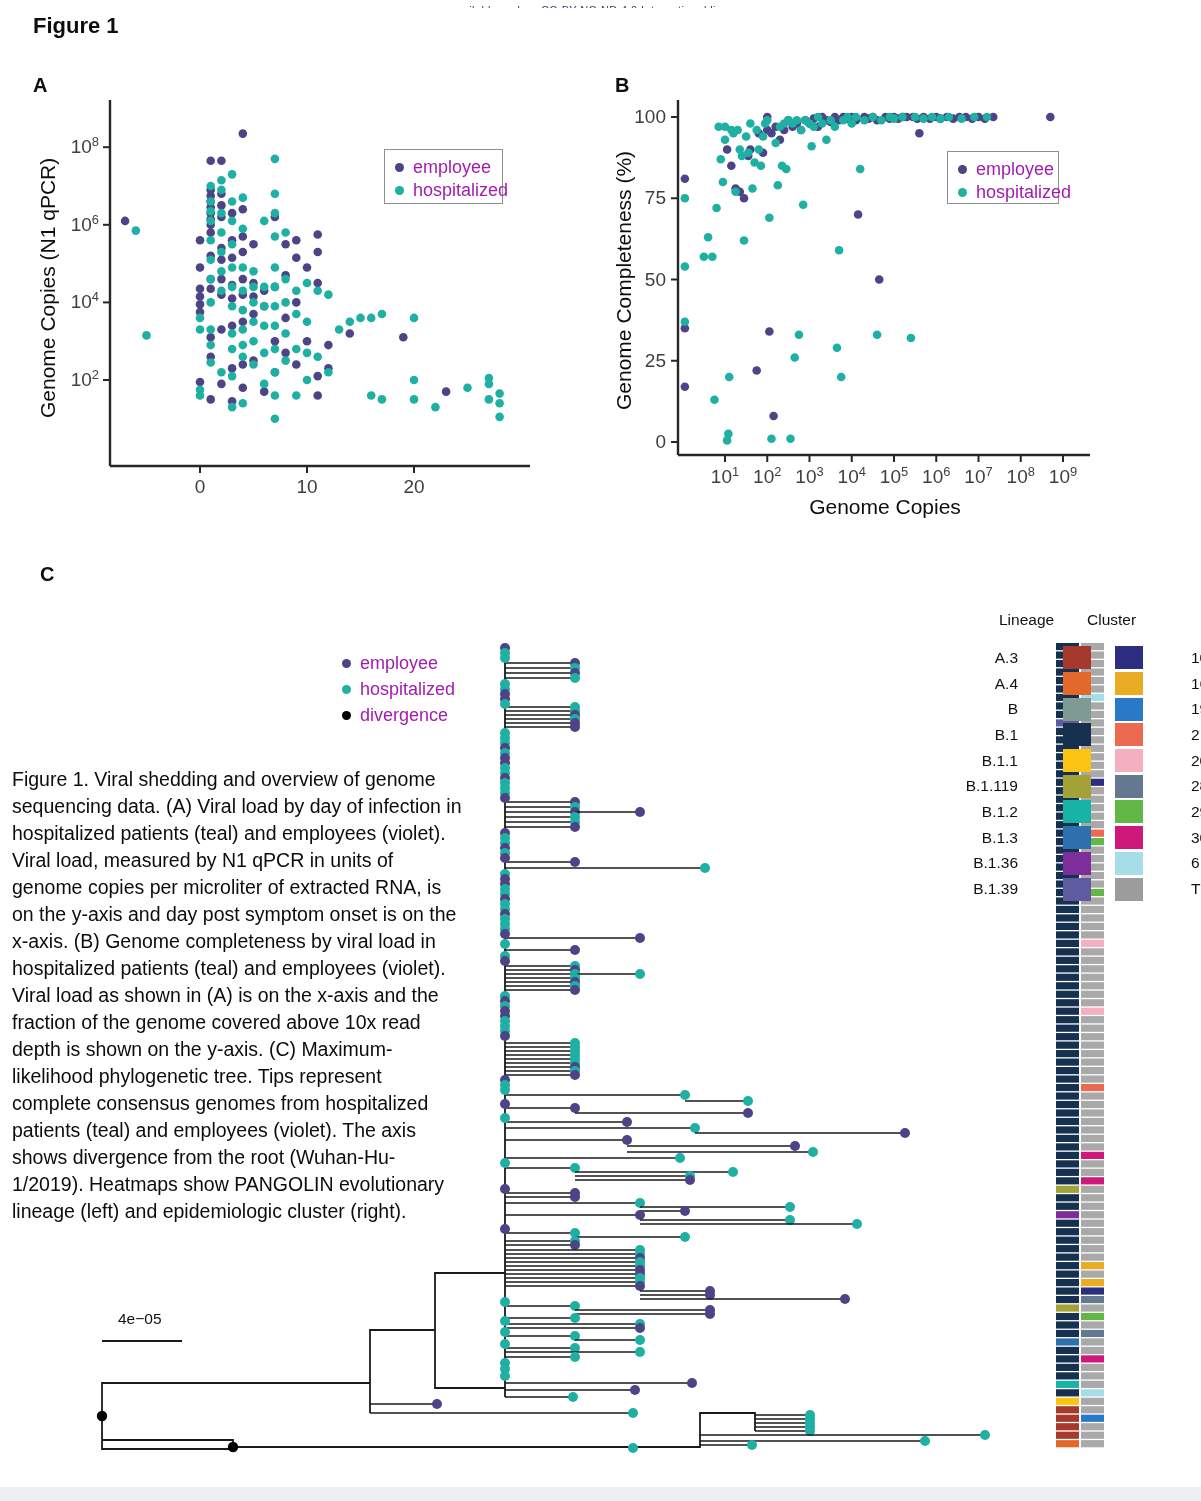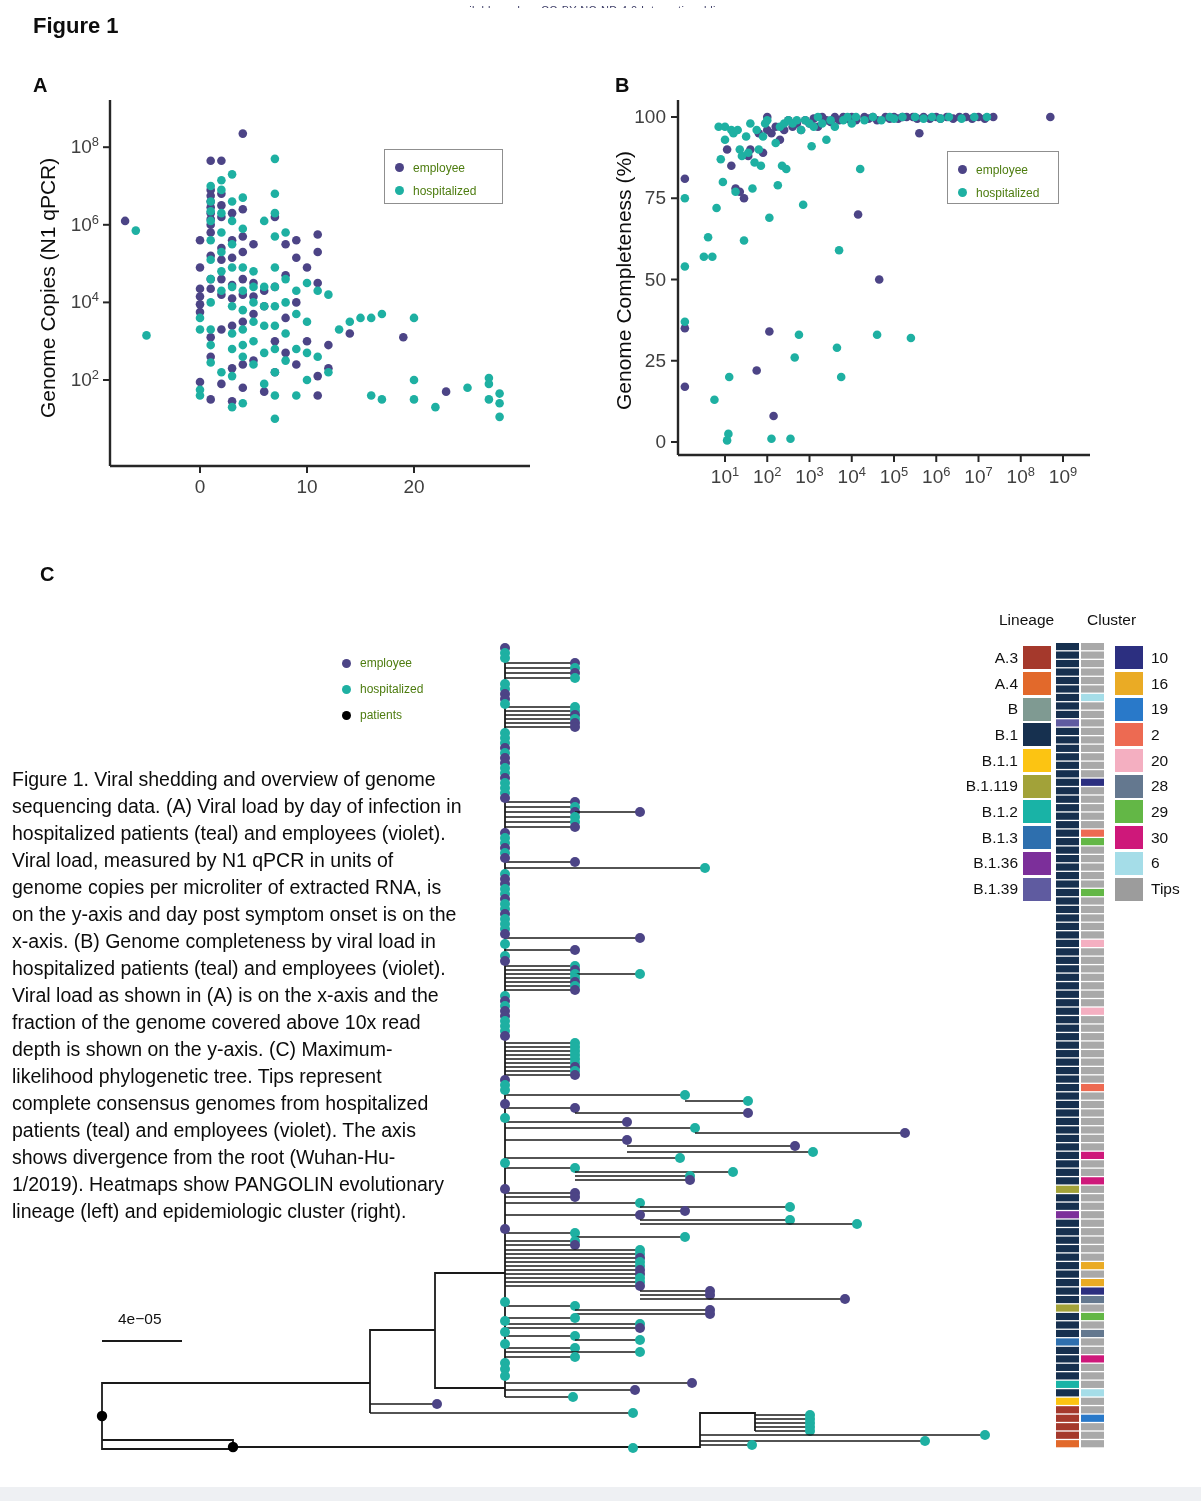--- a/index.html
+++ b/index.html
@@ -20,29 +20,29 @@
                 transform:rotate(180deg);text-align:center;}
   #ytA{left:36px;top:100px;height:375px;}
   #ytB{left:612px;top:95px;height:370px;}
   .legend-box{position:absolute;border:1px solid #8f8f8f;background:#fff;padding:6px 0 2px 10px;box-sizing:border-box;}
   #legA{left:384px;top:149px;width:119px;height:55px;}
   #legB{left:947px;top:151px;width:112px;height:53px;}
   #legC{position:absolute;left:342px;top:650px;}
   .leg-row{display:flex;align-items:center;height:23px;}
   #legC .leg-row{height:26px;}
   .leg-dot{width:9px;height:9px;border-radius:50%;flex:0 0 9px;}
-  .leg-lab{margin-left:9px;font-size:12px;color:#4d7c0f;}
+  .leg-lab{margin-left:9px;font-size:18px;color:#a21caf;}
   .caption{position:absolute;left:12px;top:766px;width:452px;font-size:19.5px;line-height:27px;color:#0c0c0c;}
   .scale-lab{position:absolute;left:118px;top:1310px;font-size:15.5px;color:#111;}
   .hm-header{position:absolute;top:611px;font-size:15.5px;color:#111;text-align:left;}
   #hdLin{left:999px;width:90px;}
   #hdClu{left:1087px;width:68px;}
   #linLeg{position:absolute;left:938px;top:645px;}
   #cluLeg{position:absolute;left:1115px;top:645px;}
-  .sw-row{display:flex;align-items:center;height:25.7px;}
+  .sw-row{display:flex;align-items:center;height:25.7px;gap:40px;}
   .sw{width:28px;height:23px;flex:0 0 28px;}
   .sw-lab-l{width:80px;text-align:right;padding-right:5px;font-size:15.5px;}
   .sw-lab-r{margin-left:8px;font-size:15.5px;}
   .bottom-strip{position:absolute;left:0;top:1487px;width:100%;height:14px;background:#eef0f3;}
 </style>
 </head>
 <body>
 
 <div class="page">
 
@@ -906,20 +906,21 @@
       <circle cx="505" cy="1369" r="5" fill="#1eb0a2"></circle>
       <circle cx="505" cy="1376" r="5" fill="#1eb0a2"></circle>
       <circle cx="633" cy="1448" r="5" fill="#1eb0a2"></circle>
       <circle cx="102" cy="1416" r="5.2" fill="#000000"></circle>
       <circle cx="233" cy="1447" r="5.2" fill="#000000"></circle>
       <line x1="102" y1="1341" x2="182" y2="1341" stroke="#1a1a1a" stroke-width="2"></line>
     </svg>
 
   <div class="axis-title-y" id="ytA">Genome Copies (N1 qPCR)</div>
   <div class="axis-title-y" id="ytB">Genome Completeness (%)</div>
+  <div class="axis-title-x" id="xtB">Genome Copies</div>
 
   <div class="legend-box" id="legA">
       <div class="leg-row">
         <span class="leg-dot" style="background: rgb(76, 68, 134);"></span>
         <span class="leg-lab">employee</span>
       </div>
       <div class="leg-row">
         <span class="leg-dot" style="background: rgb(30, 176, 162);"></span>
         <span class="leg-lab">hospitalized</span>
       </div>
@@ -938,21 +939,21 @@
       <div class="leg-row">
         <span class="leg-dot" style="background: rgb(76, 68, 134);"></span>
         <span class="leg-lab">employee</span>
       </div>
       <div class="leg-row">
         <span class="leg-dot" style="background: rgb(30, 176, 162);"></span>
         <span class="leg-lab">hospitalized</span>
       </div>
       <div class="leg-row">
         <span class="leg-dot" style="background: rgb(0, 0, 0);"></span>
-        <span class="leg-lab">patients</span>
+        <span class="leg-lab">divergence</span>
       </div>
     </div>
 
   <div class="caption">Figure 1. Viral shedding and overview of genome sequencing data. (A) Viral load by day of infection in hospitalized patients (teal) and employees (violet). Viral load, measured by N1 qPCR in units of genome copies per microliter of extracted RNA, is on the y-axis and day post symptom onset is on the x-axis. (B) Genome completeness by viral load in hospitalized patients (teal) and employees (violet). Viral load as shown in (A) is on the x-axis and the fraction of the genome covered above 10x read depth is shown on the y-axis. (C) Maximum-likelihood phylogenetic tree. Tips represent complete consensus genomes from hospitalized patients (teal) and employees (violet). The axis shows divergence from the root (Wuhan-Hu-1/2019). Heatmaps show PANGOLIN evolutionary lineage (left) and epidemiologic cluster (right).</div>
 
   <div class="scale-lab">4e−05</div>
 
   <div class="hm-header" id="hdLin">Lineage</div>
   <div class="hm-header" id="hdClu">Cluster</div>
   <div id="linLeg">

